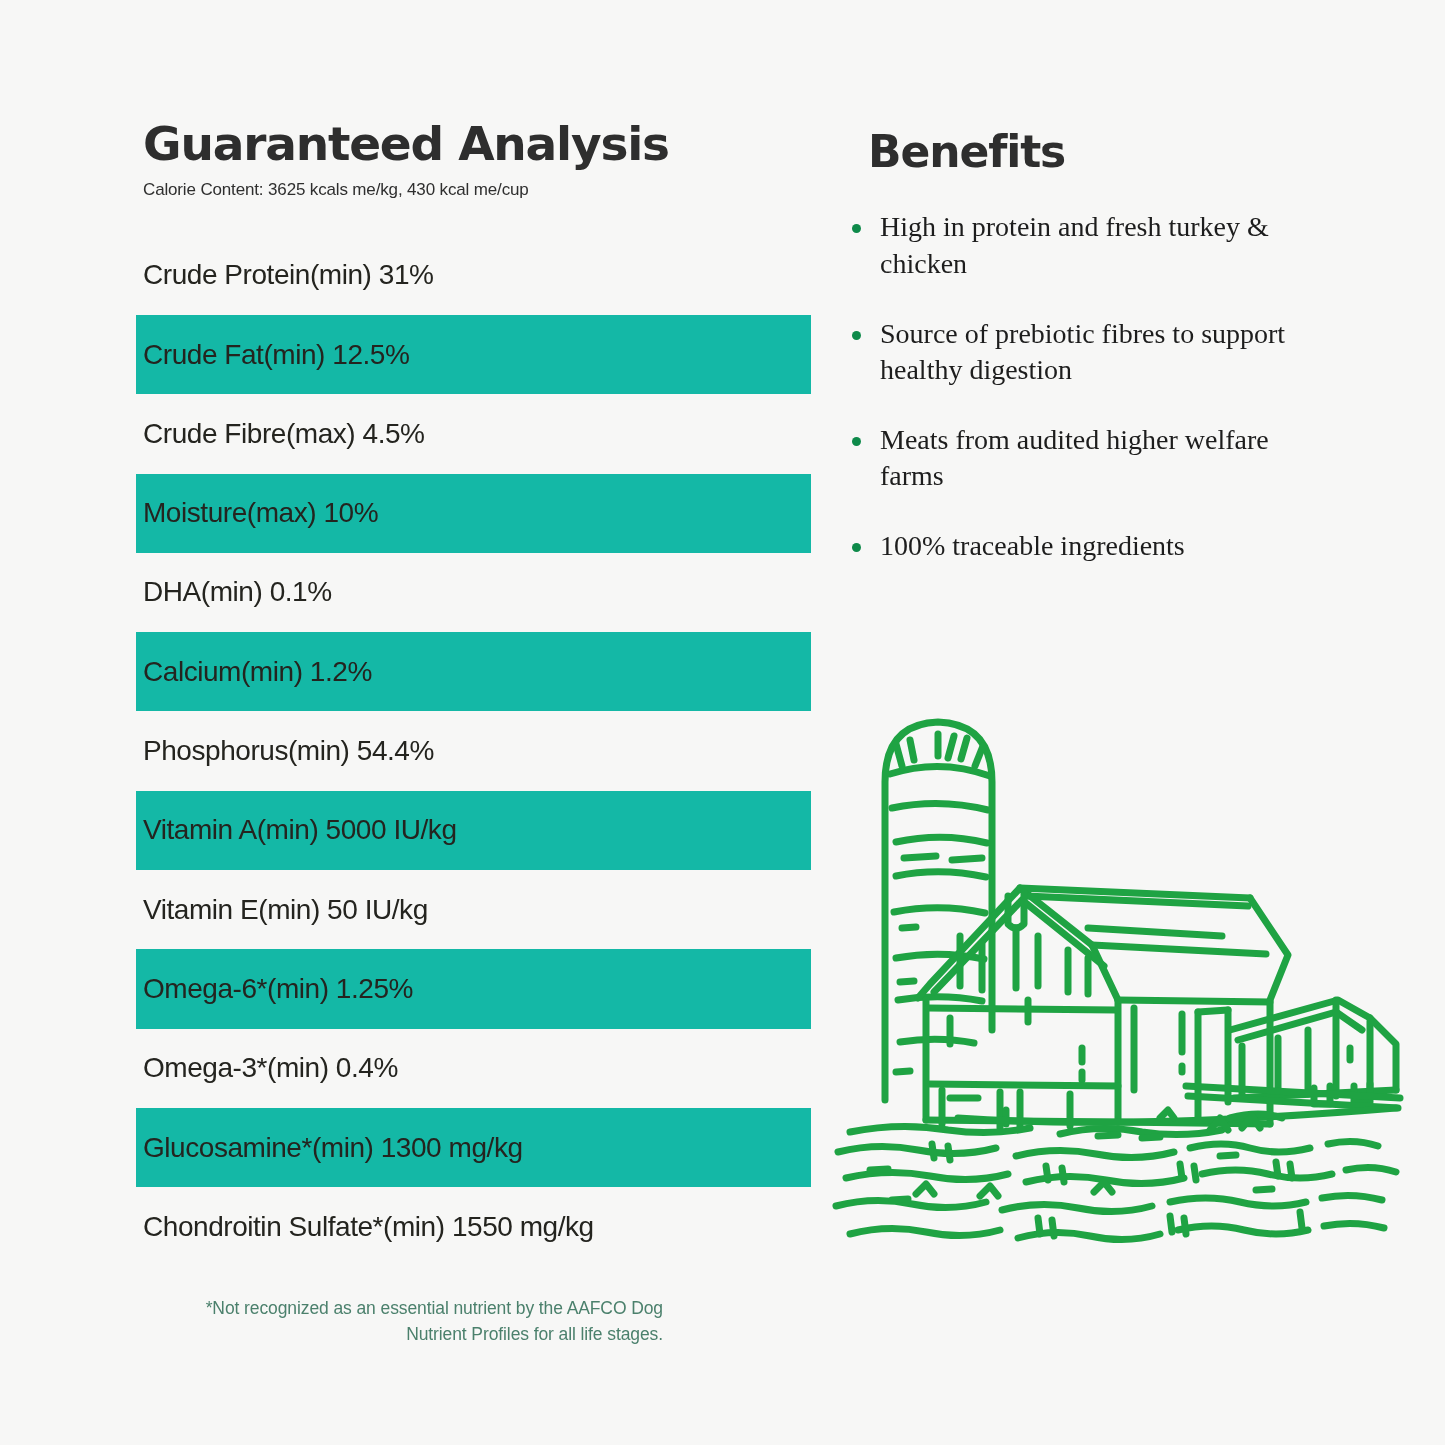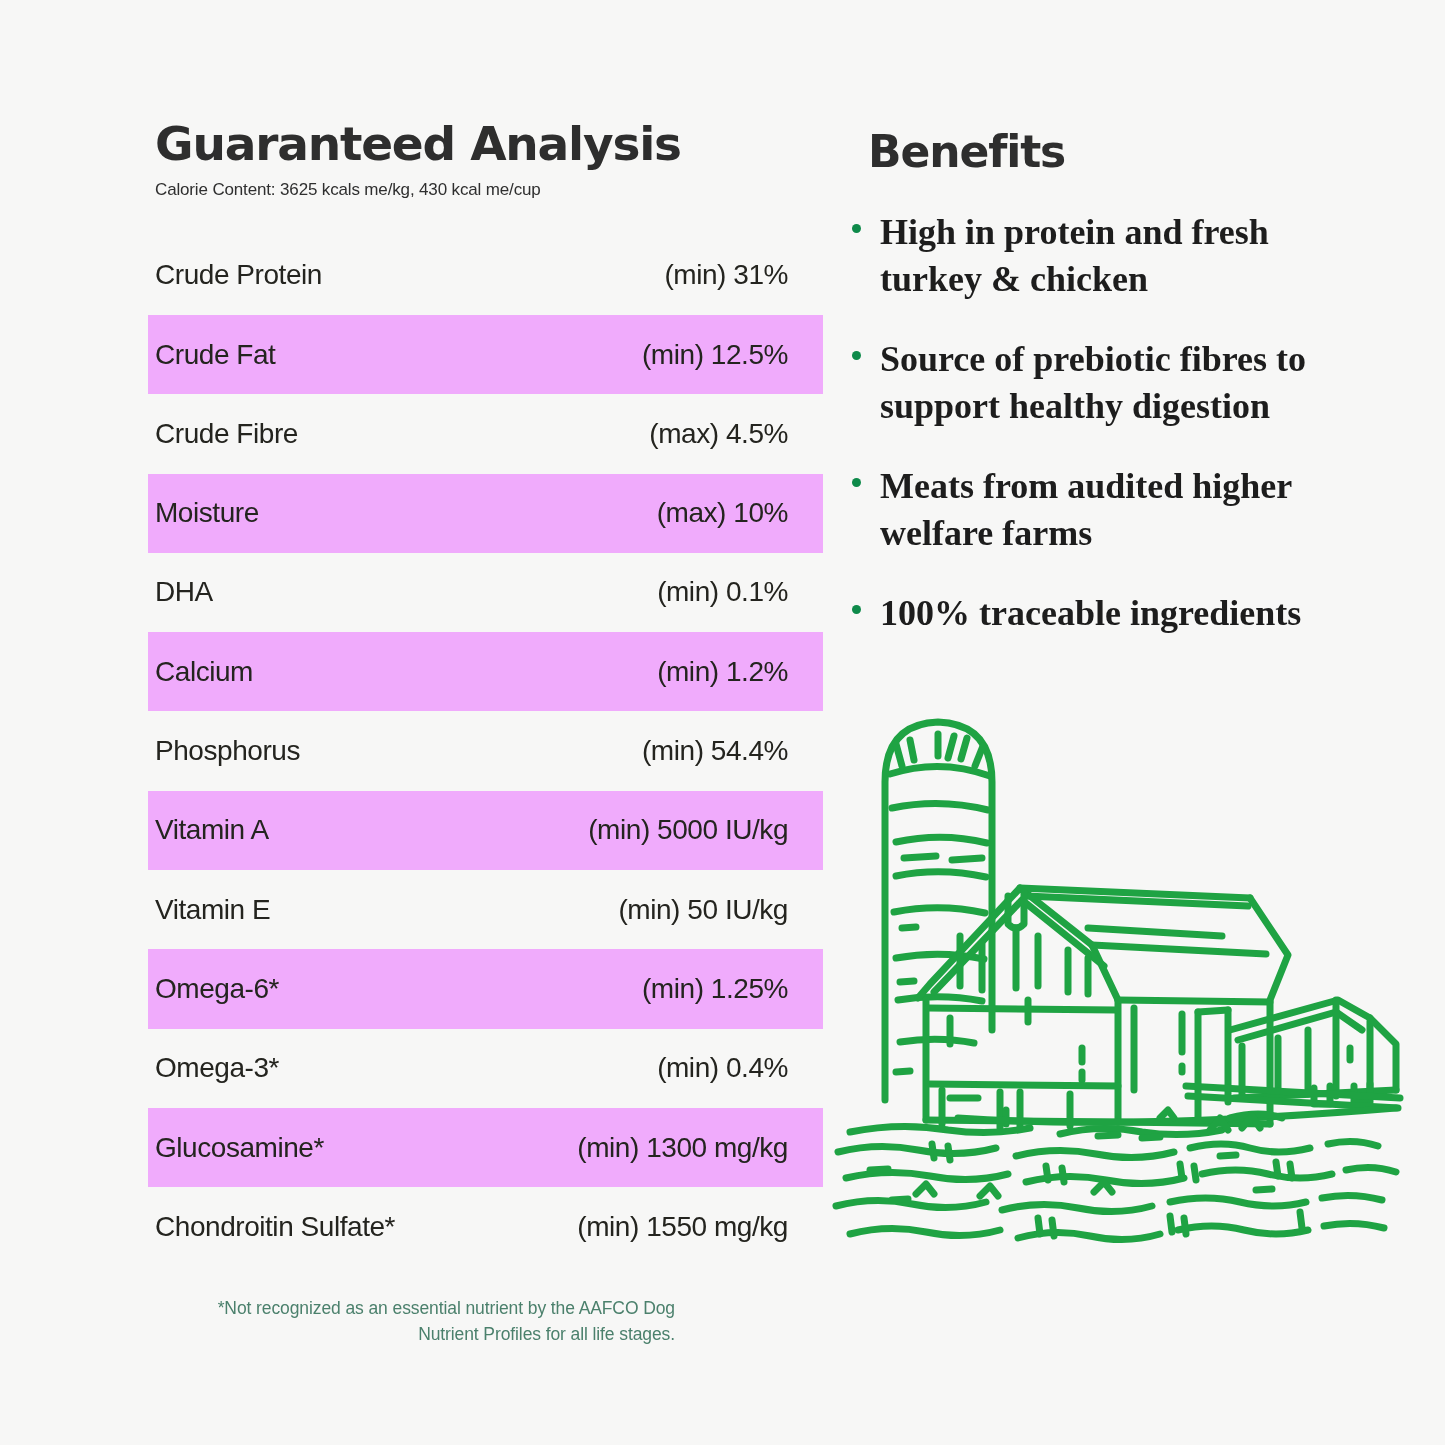--- a/index.html
+++ b/index.html
@@ -18,21 +18,21 @@
   .page {
     position: absolute;
     inset: 0;
     display: flex;
     flex-direction: row;
   }
 
   
   .left-col {
     width: 820px;
-    padding: 118px 0 0 12px;
+    padding: 118px 0 0 0;
     box-sizing: border-box;
   }
 
   .ga-title {
     font-family: "DejaVu Sans", sans-serif;
     font-weight: 700;
     font-size: 47px;
     letter-spacing: -1.2px;
     color: #2e2e2e;
     margin: 0 0 0 143px;
@@ -51,28 +51,27 @@
     margin-top: 36px;
   }
 
   .ga-row {
     margin-left: 136px;
     width: 675px;
     box-sizing: border-box;
     height: 79.3px;
     display: flex;
     align-items: center;
-    justify-content: space-between;
     padding: 0 35px 0 7px;
     font-size: 28px;
     color: #24241f;
     letter-spacing: -0.45px;
   }
   .ga-row.alt {
-    background: #f0abfc;
+    background: #14b8a6;
   }
   .ga-row .ga-name {
     white-space: nowrap;
   }
   .ga-row .ga-value {
     white-space: nowrap;
   }
 
   .ga-footnote {
     margin: 30px 0 0 143px;
@@ -103,27 +102,26 @@
 
   .ben-list {
     list-style: none;
     margin: 33px 0 0 0;
     padding: 0 0 0 14px;
   }
 
   .ben-item {
     position: relative;
     font-family: "Liberation Serif", serif;
-    font-size: 36px;
+    font-size: 28px;
     line-height: 1.29;
     color: #1d1d1d;
     margin: 0 0 34px 0;
     padding-left: 46px;
     max-width: 430px;
-    font-weight: bold;
   }
   .ben-item::before {
     content: "";
     position: absolute;
     left: 18px;
     top: 15px;
     width: 9px;
     height: 9px;
     border-radius: 50%;
     background: #0e8a4a;

